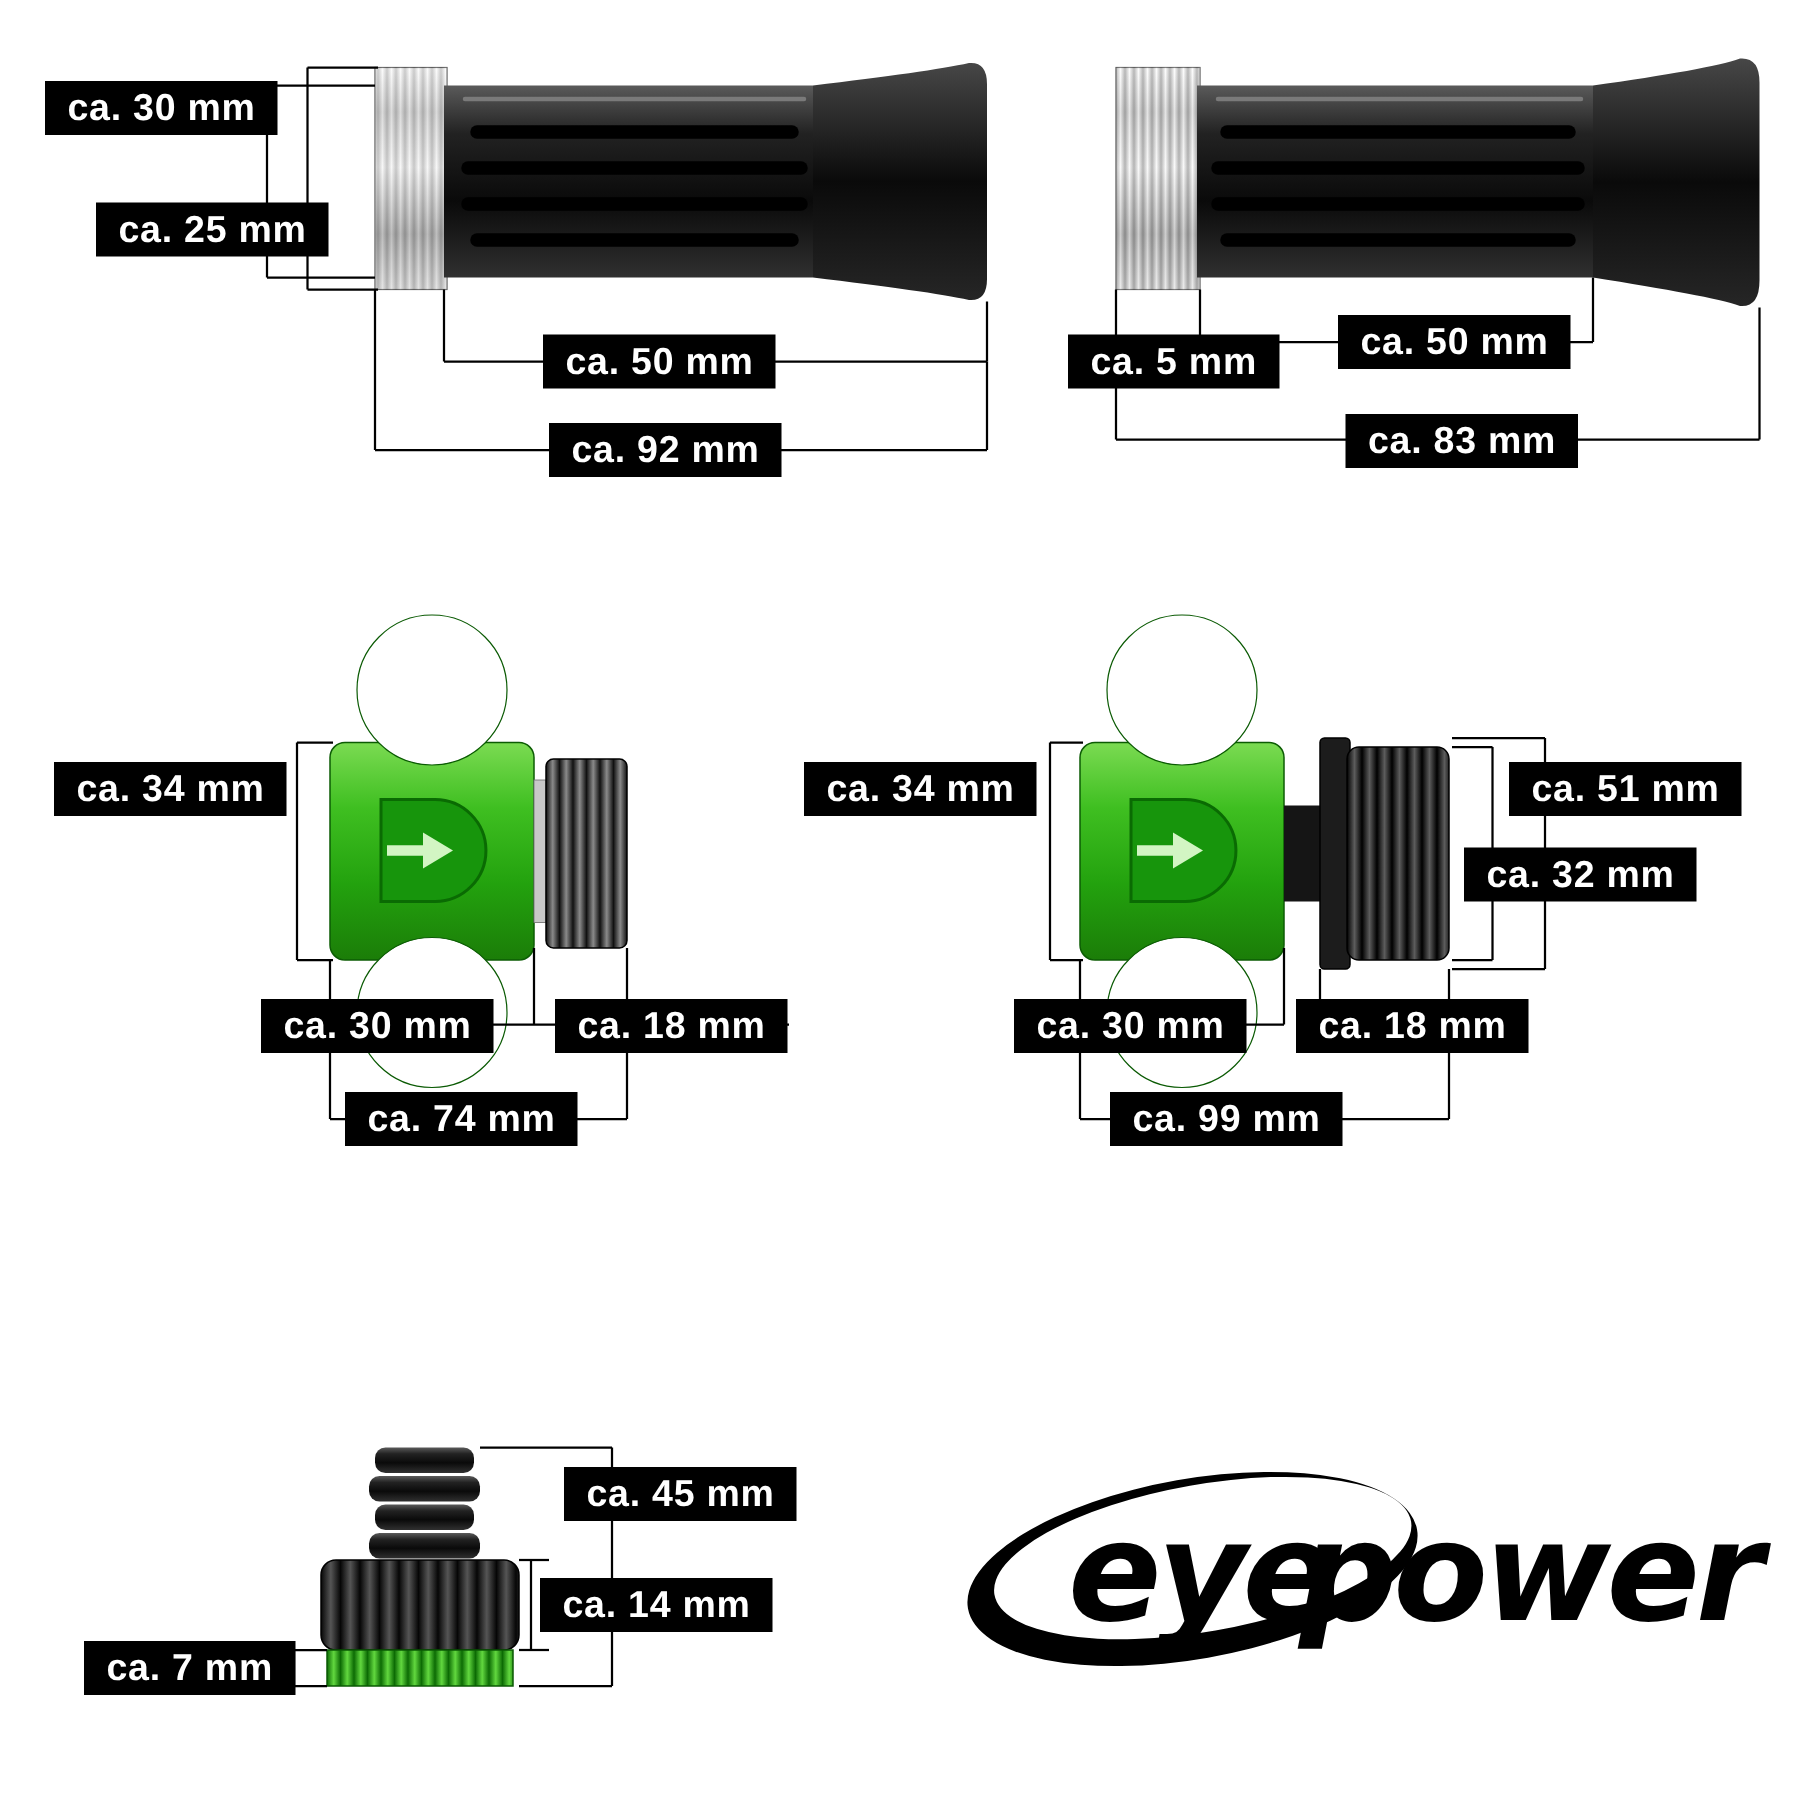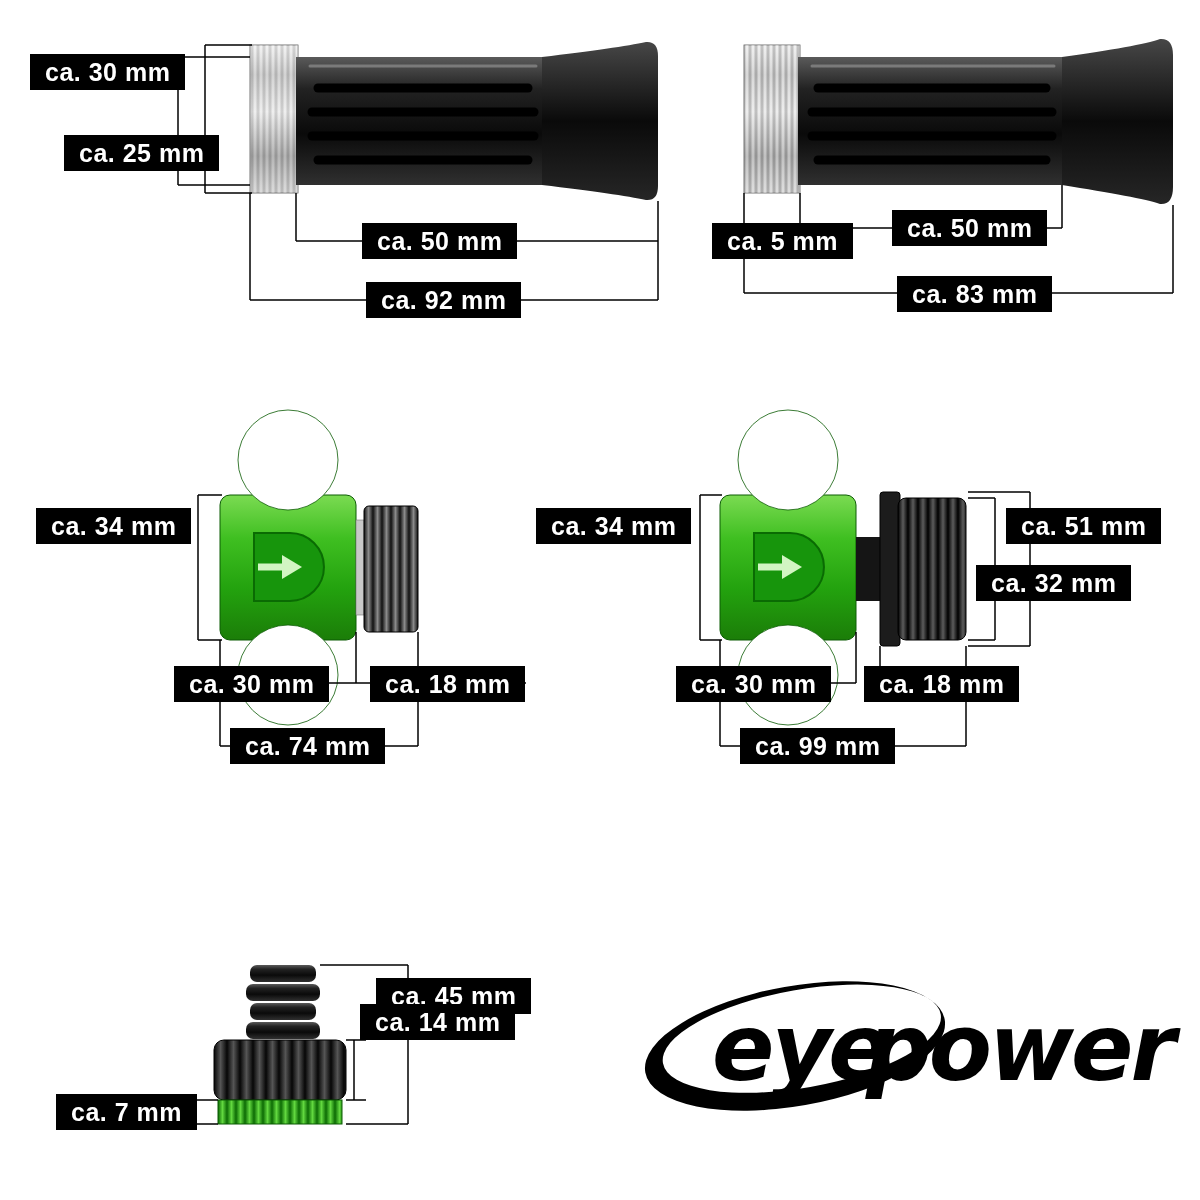--- a/index.html
+++ b/index.html
@@ -229,16 +229,16 @@
   <div class="dim-label" style="left:230px;top:728px">ca. 74 mm</div>
 
   <div class="dim-label" style="left:536px;top:508px">ca. 34 mm</div>
   <div class="dim-label" style="left:1006px;top:508px">ca. 51 mm</div>
   <div class="dim-label" style="left:976px;top:565px">ca. 32 mm</div>
   <div class="dim-label" style="left:676px;top:666px">ca. 30 mm</div>
   <div class="dim-label" style="left:864px;top:666px">ca. 18 mm</div>
   <div class="dim-label" style="left:740px;top:728px">ca. 99 mm</div>
 
   <div class="dim-label" style="left:376px;top:978px">ca. 45 mm</div>
-  <div class="dim-label" style="left:360px;top:1004px">ca. 14 mm</div>
+  <div class="dim-label" style="left:360px;top:1052px">ca. 14 mm</div>
   <div class="dim-label" style="left:56px;top:1094px">ca. 7 mm</div>
 
 </div>
 
 </body></html>

